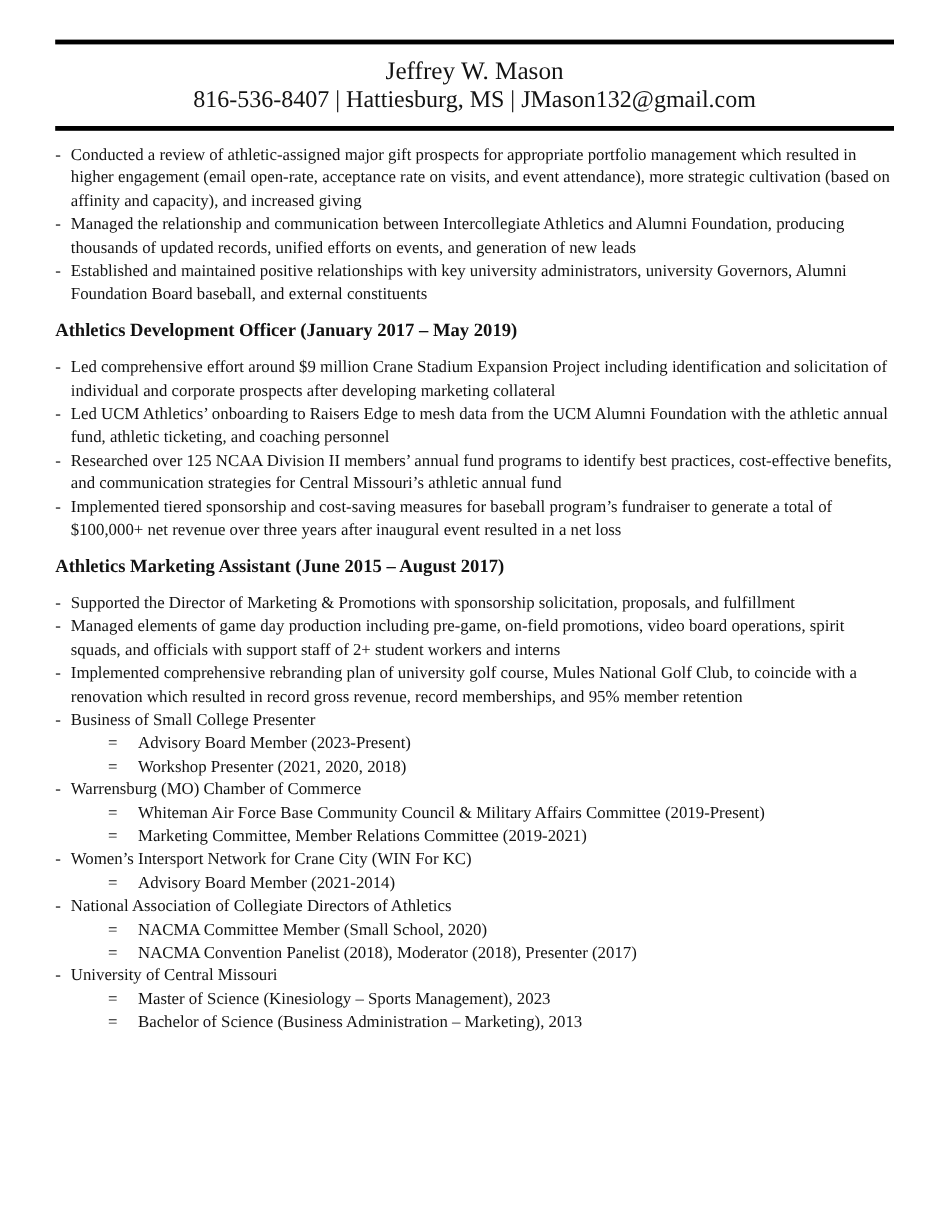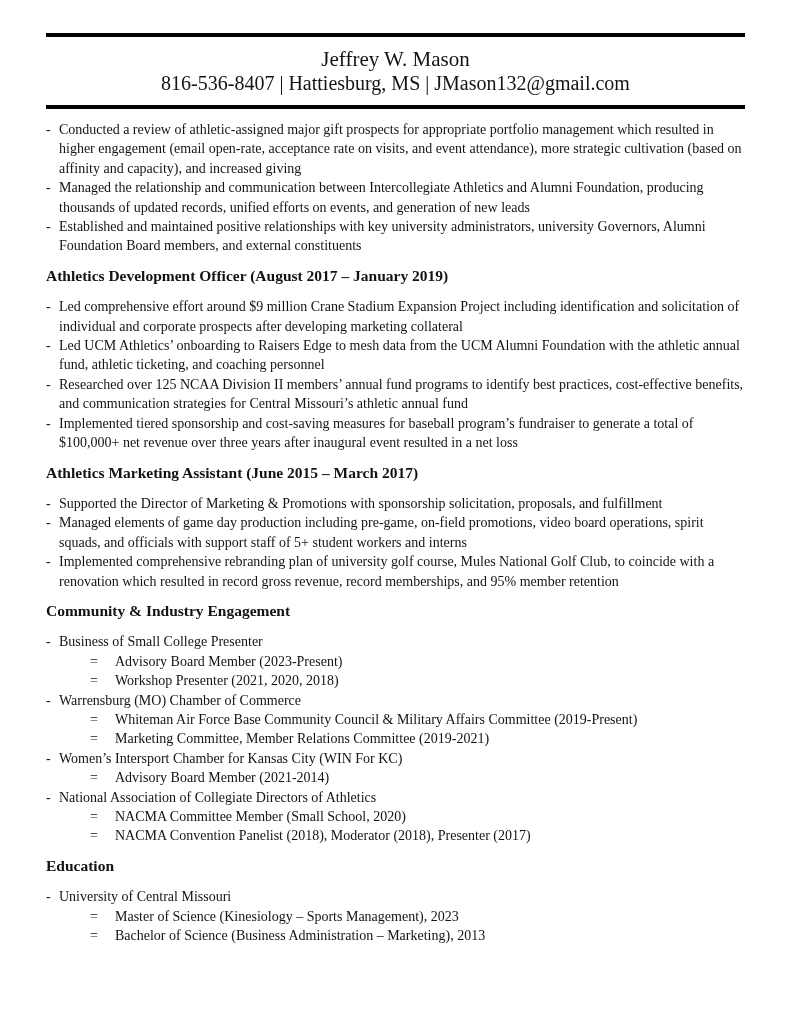--- a/index.html
+++ b/index.html
@@ -96,53 +96,52 @@
       <div class="item lvl1">
         <span class="marker">-</span>
         <span class="item-text">Conducted a review of athletic-assigned major gift prospects for appropriate portfolio management which resulted in higher engagement (email open-rate, acceptance rate on visits, and event attendance), more strategic cultivation (based on affinity and capacity), and increased giving</span>
       </div>
       <div class="item lvl1">
         <span class="marker">-</span>
         <span class="item-text">Managed the relationship and communication between Intercollegiate Athletics and Alumni Foundation, producing thousands of updated records, unified efforts on events, and generation of new leads</span>
       </div>
       <div class="item lvl1">
         <span class="marker">-</span>
-        <span class="item-text">Established and maintained positive relationships with key university administrators, university Governors, Alumni Foundation Board members, and external constituents</span>
+        <span class="item-text">Established and maintained positive relationships with key university administrators, university Governors, Alumni Foundation Board baseball, and external constituents</span>
       </div>
-      <h2 class="section-heading">Athletics Development Officer (August 2017 – January 2019)</h2>
+      <h2 class="section-heading">Athletics Development Officer (January 2017 – May 2019)</h2>
       <div class="item lvl1">
         <span class="marker">-</span>
         <span class="item-text">Led comprehensive effort around $9 million Crane Stadium Expansion Project including identification and solicitation of individual and corporate prospects after developing marketing collateral</span>
       </div>
       <div class="item lvl1">
         <span class="marker">-</span>
         <span class="item-text">Led UCM Athletics’ onboarding to Raisers Edge to mesh data from the UCM Alumni Foundation with the athletic annual fund, athletic ticketing, and coaching personnel</span>
       </div>
       <div class="item lvl1">
         <span class="marker">-</span>
         <span class="item-text">Researched over 125 NCAA Division II members’ annual fund programs to identify best practices, cost-effective benefits, and communication strategies for Central Missouri’s athletic annual fund</span>
       </div>
       <div class="item lvl1">
         <span class="marker">-</span>
         <span class="item-text">Implemented tiered sponsorship and cost-saving measures for baseball program’s fundraiser to generate a total of $100,000+ net revenue over three years after inaugural event resulted in a net loss</span>
       </div>
-      <h2 class="section-heading">Athletics Marketing Assistant (June 2015 – March 2017)</h2>
+      <h2 class="section-heading">Athletics Marketing Assistant (June 2015 – August 2017)</h2>
       <div class="item lvl1">
         <span class="marker">-</span>
         <span class="item-text">Supported the Director of Marketing &amp; Promotions with sponsorship solicitation, proposals, and fulfillment</span>
       </div>
       <div class="item lvl1">
         <span class="marker">-</span>
-        <span class="item-text">Managed elements of game day production including pre-game, on-field promotions, video board operations, spirit squads, and officials with support staff of 5+ student workers and interns</span>
+        <span class="item-text">Managed elements of game day production including pre-game, on-field promotions, video board operations, spirit squads, and officials with support staff of 2+ student workers and interns</span>
       </div>
       <div class="item lvl1">
         <span class="marker">-</span>
         <span class="item-text">Implemented comprehensive rebranding plan of university golf course, Mules National Golf Club, to coincide with a renovation which resulted in record gross revenue, record memberships, and 95% member retention</span>
       </div>
-      <h2 class="section-heading">Community &amp; Industry Engagement</h2>
       <div class="item lvl1">
         <span class="marker">-</span>
         <span class="item-text">Business of Small College Presenter</span>
       </div>
       <div class="item lvl2">
         <span class="marker">=</span>
         <span class="item-text">Advisory Board Member (2023-Present)</span>
       </div>
       <div class="item lvl2">
         <span class="marker">=</span>
@@ -155,39 +154,38 @@
       <div class="item lvl2">
         <span class="marker">=</span>
         <span class="item-text">Whiteman Air Force Base Community Council &amp; Military Affairs Committee (2019-Present)</span>
       </div>
       <div class="item lvl2">
         <span class="marker">=</span>
         <span class="item-text">Marketing Committee, Member Relations Committee (2019-2021)</span>
       </div>
       <div class="item lvl1">
         <span class="marker">-</span>
-        <span class="item-text">Women’s Intersport Chamber for Kansas City (WIN For KC)</span>
+        <span class="item-text">Women’s Intersport Network for Crane City (WIN For KC)</span>
       </div>
       <div class="item lvl2">
         <span class="marker">=</span>
         <span class="item-text">Advisory Board Member (2021-2014)</span>
       </div>
       <div class="item lvl1">
         <span class="marker">-</span>
         <span class="item-text">National Association of Collegiate Directors of Athletics</span>
       </div>
       <div class="item lvl2">
         <span class="marker">=</span>
         <span class="item-text">NACMA Committee Member (Small School, 2020)</span>
       </div>
       <div class="item lvl2">
         <span class="marker">=</span>
         <span class="item-text">NACMA Convention Panelist (2018), Moderator (2018), Presenter (2017)</span>
       </div>
-      <h2 class="section-heading">Education</h2>
       <div class="item lvl1">
         <span class="marker">-</span>
         <span class="item-text">University of Central Missouri</span>
       </div>
       <div class="item lvl2">
         <span class="marker">=</span>
         <span class="item-text">Master of Science (Kinesiology – Sports Management), 2023</span>
       </div>
       <div class="item lvl2">
         <span class="marker">=</span>

